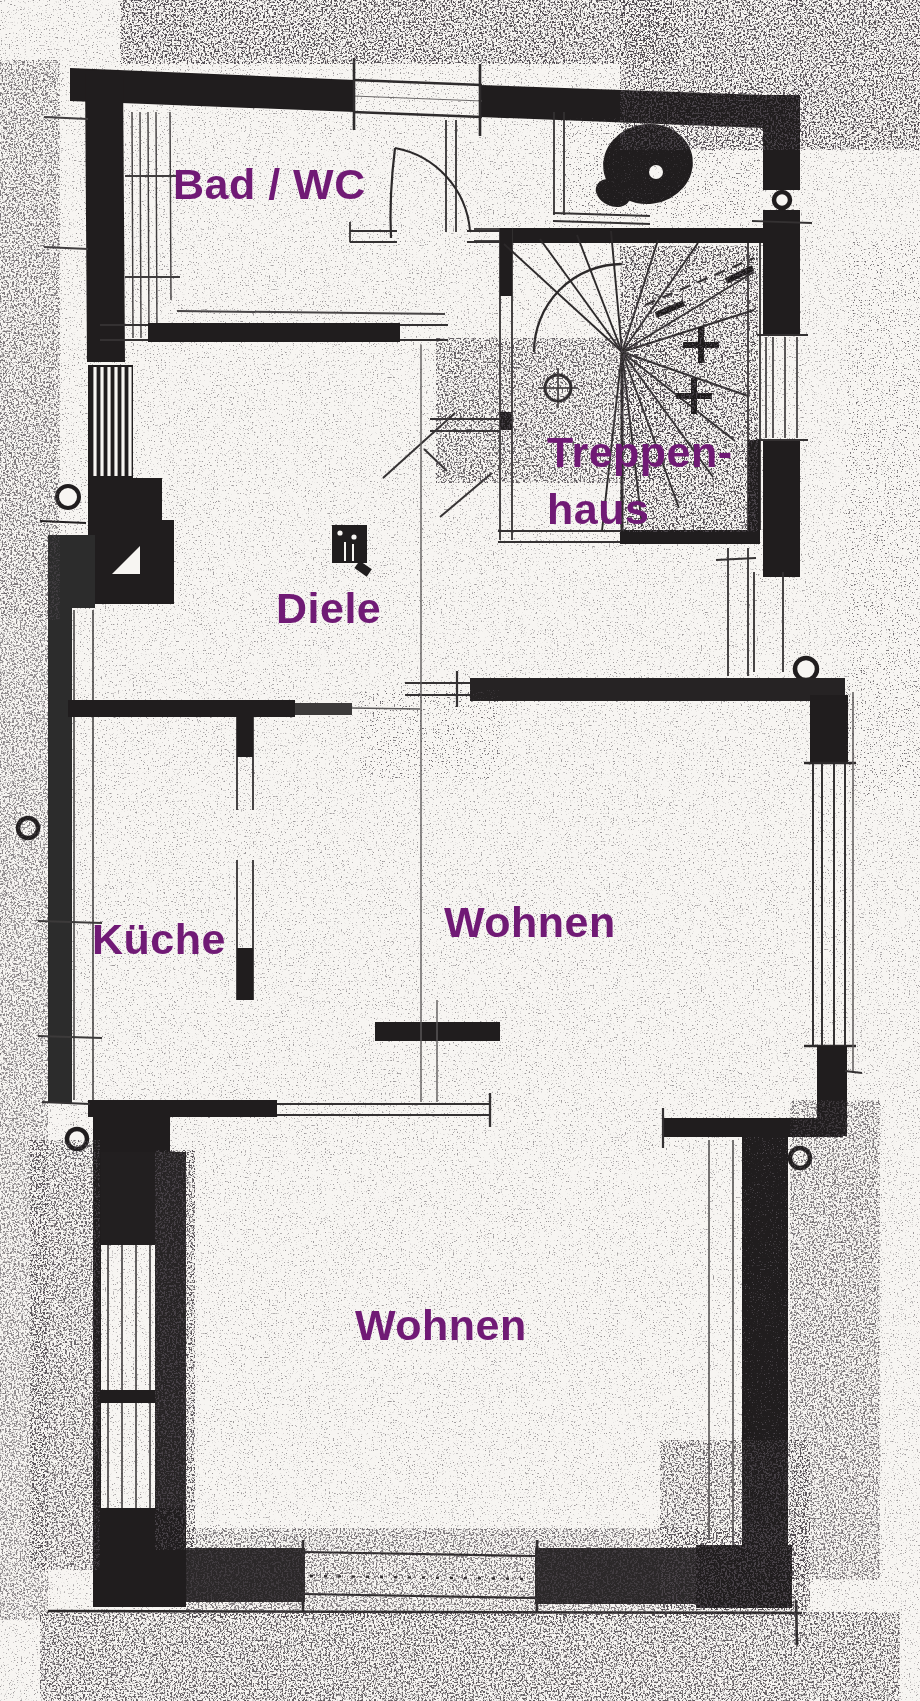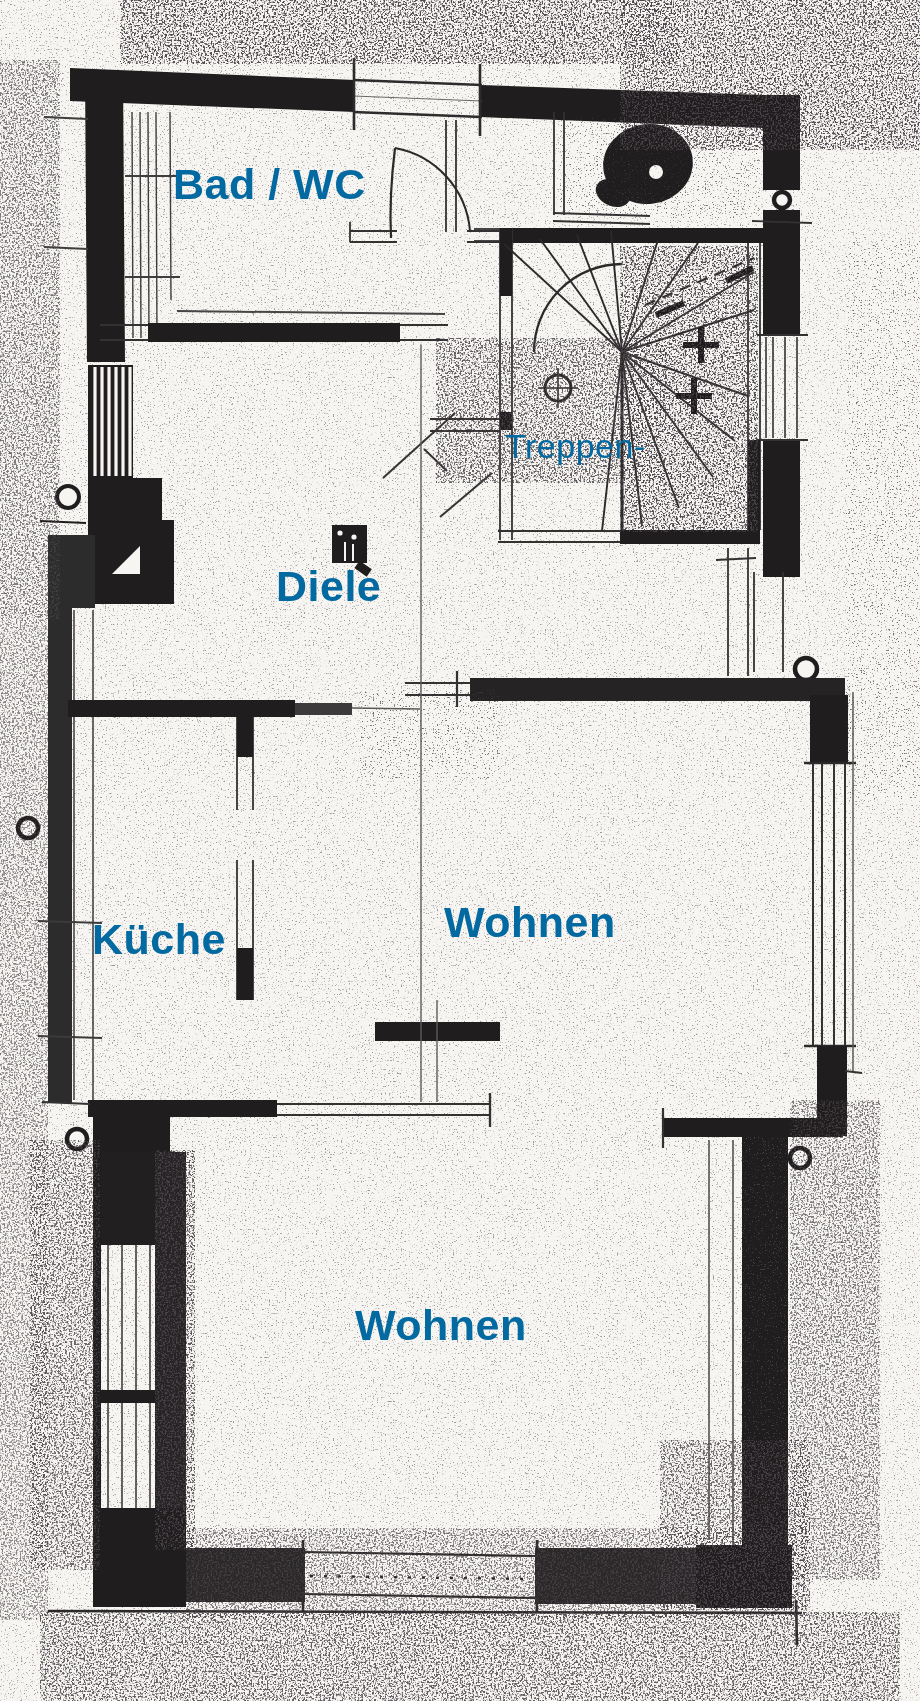--- a/index.html
+++ b/index.html
@@ -6,31 +6,32 @@
   #canvas{
     position:relative;
     width:920px;height:1701px;
     background:#f7f5f2;
     overflow:hidden;
     font-family:"Liberation Sans", sans-serif;
   }
   #plan-svg{position:absolute;left:0;top:0;}
   .room-label{
     position:absolute;
-    color:#0369a1;
+    color:#701a75;
     font-weight:700;
     font-size:43px;
     letter-spacing:0.5px;
     white-space:nowrap;
     line-height:1.05;
   }
   .room-label.light{
-    font-weight:400;
-    font-size:34px;
+    font-weight:700;
+    font-size:43px;
     line-height:1.32;
+    margin-left:42px;
   }
 </style>
 </head>
 <body>
 
 <div id="canvas">
 
 <svg id="plan-svg" width="920" height="1701" viewBox="0 0 920 1701" xmlns="http://www.w3.org/2000/svg">
   <defs>
 
@@ -342,23 +343,24 @@
     <rect x="360" y="690" width="140" height="90" filter="url(#sp1)" opacity="0.65"></rect>
     <rect x="660" y="1440" width="150" height="170" filter="url(#sp2)" opacity="0.8"></rect>
     <rect x="742" y="1137" width="46" height="411" filter="url(#sp1)" opacity="0.9"></rect>
   </g>
 </svg>
 
 <div class="room-label" style="left:173px; top:162px;">Bad / WC</div>
 
 <div class="room-label light" style="left:505px; top:424px;">
   <span style="display:block">Treppen-</span>
+  <span style="display:block">haus</span>
 </div>
 
-<div class="room-label" style="left:276px; top:564px;text-align:right;">Diele</div>
+<div class="room-label" style="left:276px; top:586px;text-align:right;">Diele</div>
 
 <div class="room-label" style="left:92px; top:917px;">Küche</div>
 
 <div class="room-label" style="left:444px; top:900px;">Wohnen</div>
 
 <div class="room-label" style="left:355px; top:1303px;">Wohnen</div>
 
 </div>
 
 </body></html>

